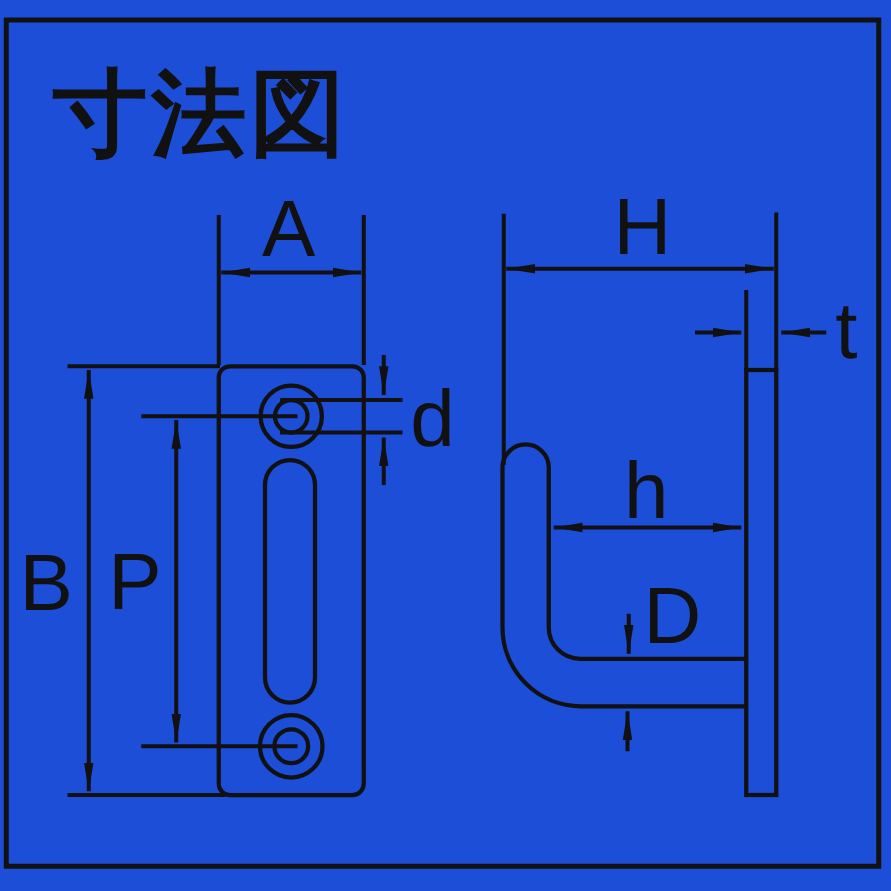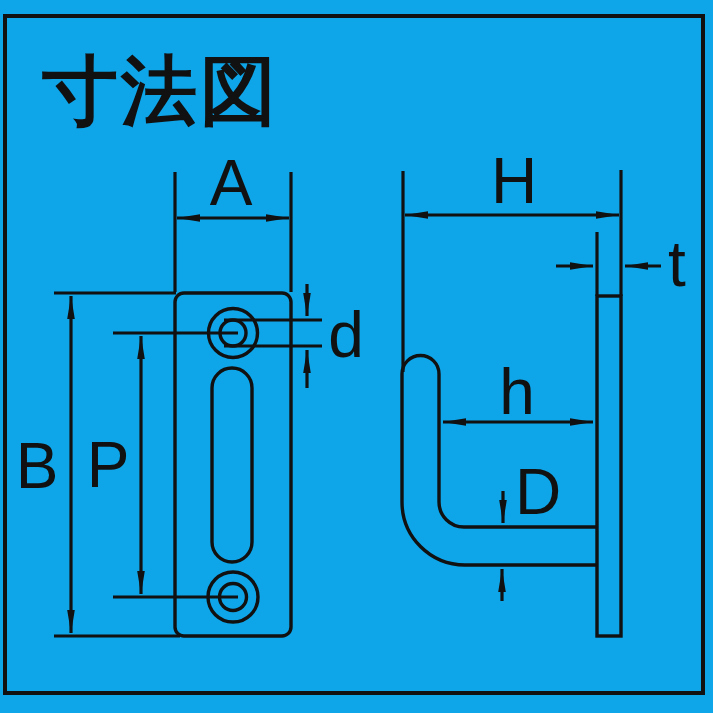--- a/index.html
+++ b/index.html
@@ -8,21 +8,21 @@
     width: 713px;
     height: 713px;
     background: #ffffff;
     font-family: "Liberation Sans", sans-serif;
     overflow: hidden;
   }
   .stage {
     position: relative;
     width: 713px;
     height: 713px;
-    background: #0ea5e9;
+    background: #1d4ed8;
   }
   svg { display: block; }
   .line {
     stroke: #111111;
     stroke-width: 3.2;
     fill: none;
   }
   .thick {
     stroke: #111111;
     stroke-width: 4;

